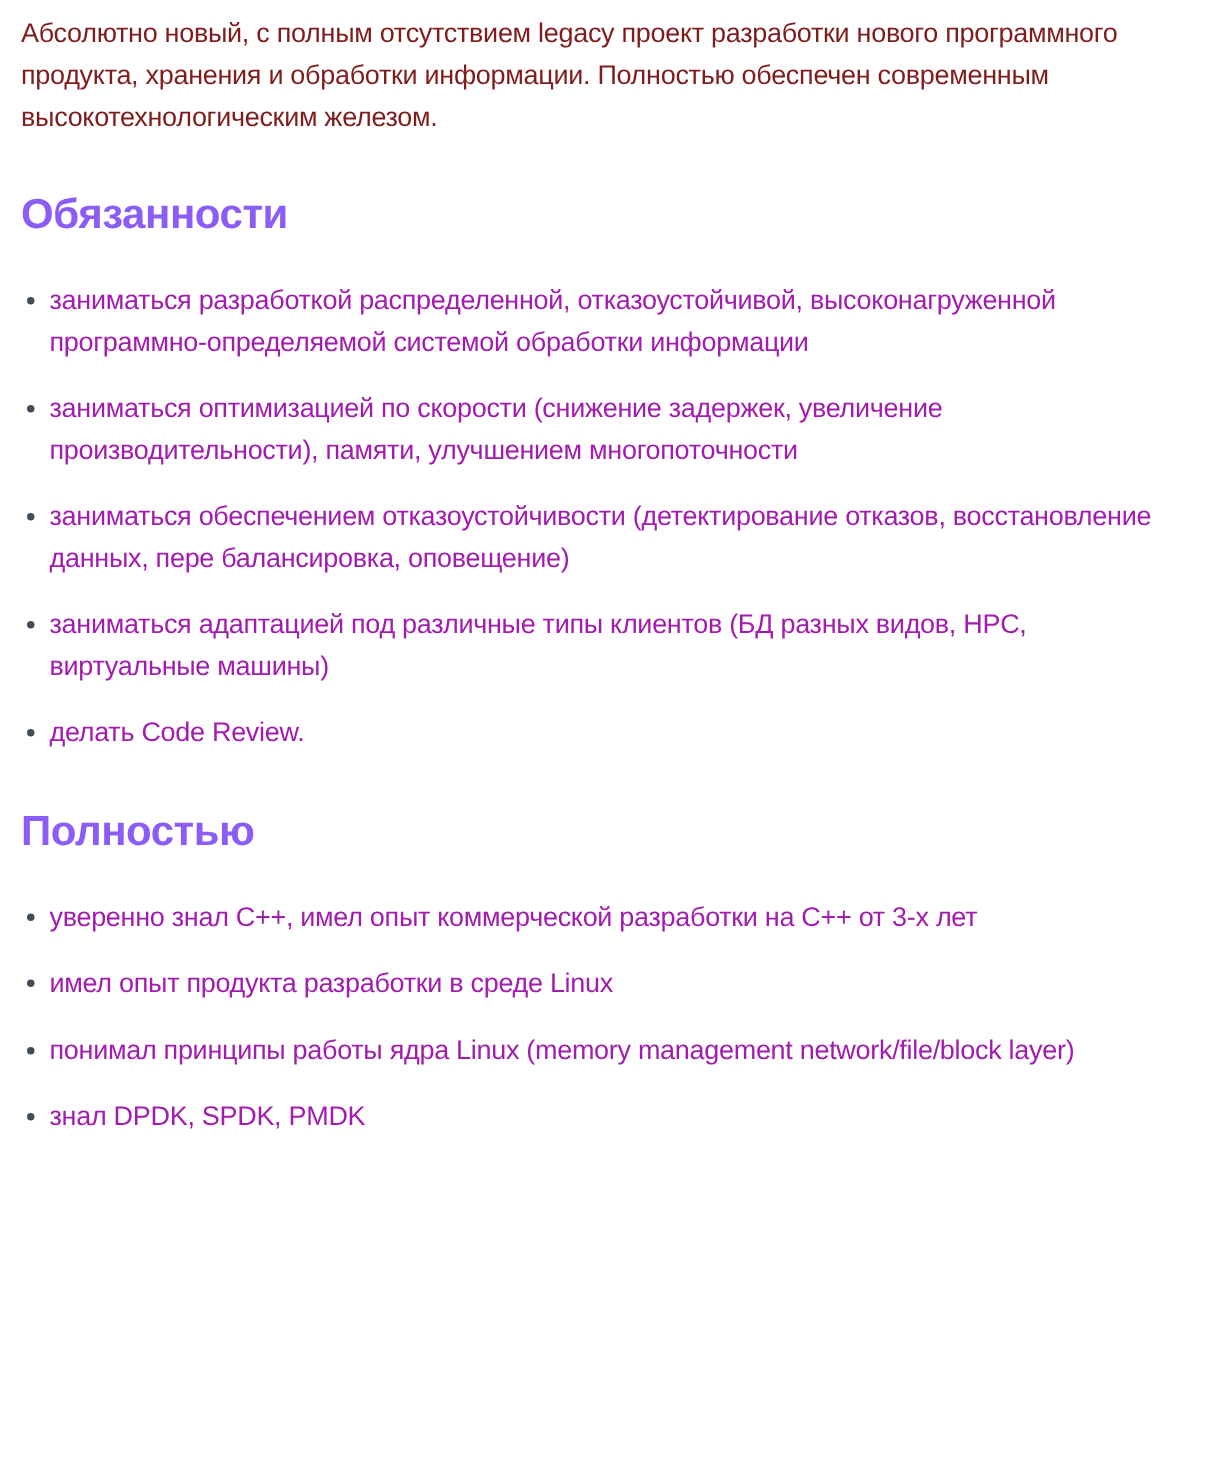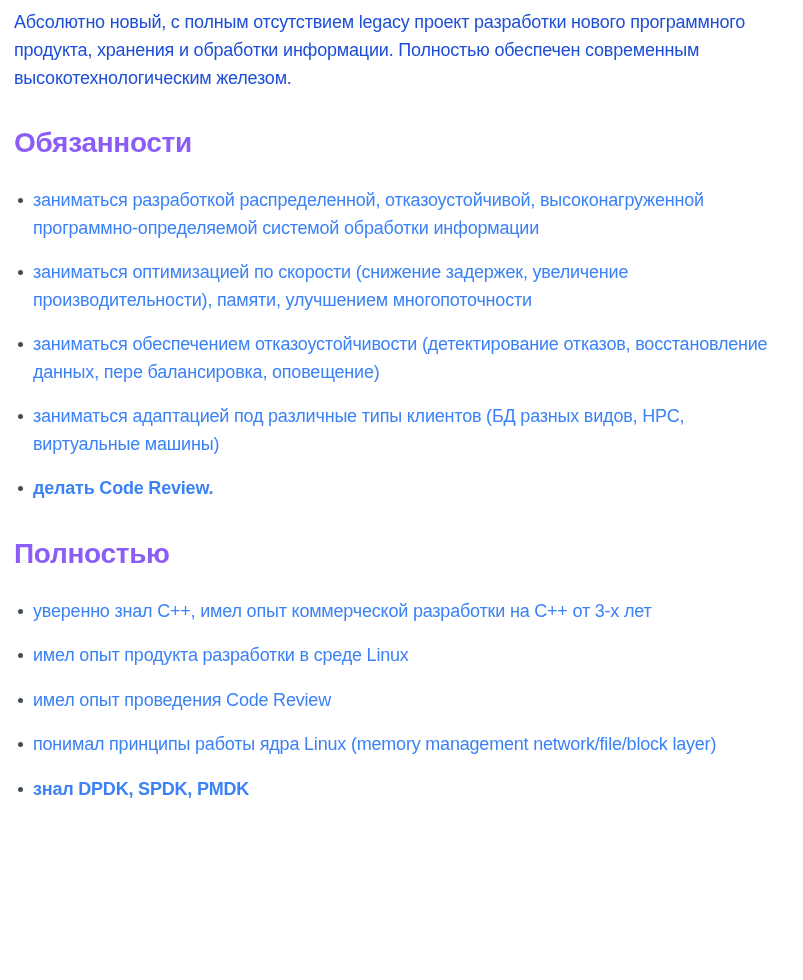--- a/index.html
+++ b/index.html
@@ -14,21 +14,21 @@
     padding: 8px 14px 6px 14px;
     font-family: "Liberation Sans", "DejaVu Sans", sans-serif;
     color: #414e5a;
     background: #ffffff;
   }
   .intro {
     margin: 0 0 34px 0;
     font-size: 18px;
     line-height: 28px;
     letter-spacing: -0.2px;
-    color: #1d4ed8;
+    color: #7f1d1d;
     max-width: 770px;
   }
   .section-title {
     margin: 34px 0 28px 0;
     font-size: 28px;
     line-height: 33px;
     font-weight: 700;
     letter-spacing: -0.3px;
     color: #8b5cf6;
   }
@@ -38,35 +38,34 @@
     padding: 0;
     max-width: 778px;
   }
   .bullet-list li {
     position: relative;
     padding-left: 19px;
     margin: 0 0 17px 0;
     font-size: 18px;
     line-height: 27.5px;
     letter-spacing: -0.2px;
-    color: #3b82f6;
+    color: #a21caf;
   }
   .bullet-list li::before {
     content: "";
     position: absolute;
     left: 4px;
     top: 11px;
     width: 5px;
     height: 5px;
     border-radius: 50%;
     background: #414e5a;
   }
   .bullet-list li:last-child {
     margin-bottom: 0;
-    font-weight: bold;
   }
 </style>
 </head>
 <body>
 
 <div class="page">
 
   <p class="intro">Абсолютно новый, с полным отсутствием legacy проект разработки нового программного продукта, хранения и обработки информации. Полностью обеспечен современным высокотехнологическим железом.</p>
 
   <h2 class="section-title">Обязанности</h2>
@@ -77,18 +76,17 @@
     <li>заниматься обеспечением отказоустойчивости (детектирование отказов, восстановление данных, пере балансировка, оповещение)</li>
     <li>заниматься адаптацией под различные типы клиентов (БД разных видов, HPC, виртуальные машины)</li>
     <li>делать Code Review.</li>
   </ul>
 
   <h2 class="section-title">Полностью</h2>
 
   <ul class="bullet-list">
     <li>уверенно знал C++, имел опыт коммерческой разработки на C++ от 3-х лет</li>
     <li>имел опыт продукта разработки в среде Linux</li>
-    <li>имел опыт проведения Code Review</li>
     <li>понимал принципы работы ядра Linux (memory management network/file/block layer)</li>
     <li>знал DPDK, SPDK, PMDK</li>
   </ul>
 
 </div>
 
 </body></html>

